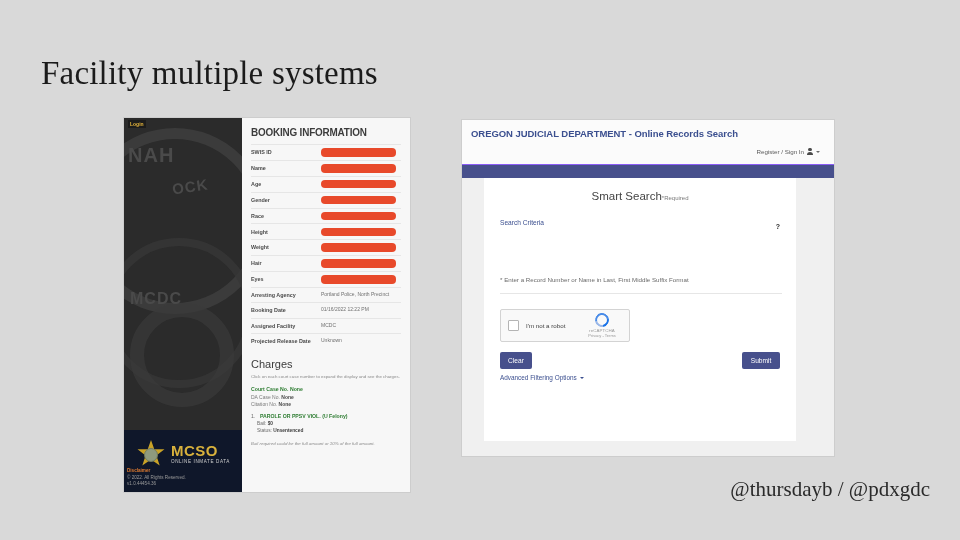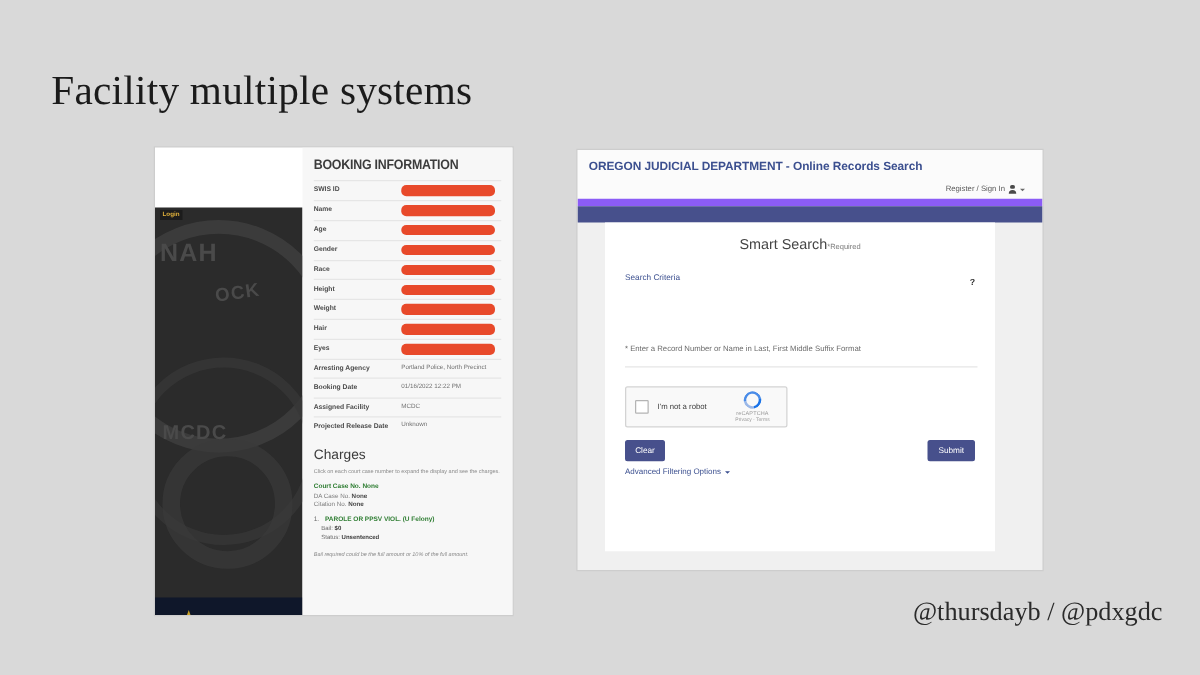--- a/index.html
+++ b/index.html
@@ -40,21 +40,20 @@
     background: #ffffff;
     overflow: hidden;
     box-shadow: 0 0 0 1px rgba(0,0,0,.05);
   }
   .mcso-sidebar {
     position: absolute;
     left: 0; top: 0;
     width: 118px; height: 374px;
     background: #2b2b2b;
     overflow: hidden;
-    margin-top: 48px;
   }
   
   .badge-art {
     position: absolute;
     left: -42px; top: 10px;
     width: 186px; height: 186px;
     border-radius: 50%;
     border: 11px solid #3e3e3e;
     opacity: .85;
   }
@@ -275,21 +274,21 @@
     width: 372px; height: 336px;
     background: #f0f0f0;
     overflow: hidden;
     box-shadow: 0 0 0 1px rgba(0,0,0,.05);
   }
   .ojd-topbar {
     position: absolute;
     left: 0; top: 0;
     width: 372px; height: 45px;
     background: #fbfbfb;
-    border-bottom: 6px solid #8b5cf6;
+    border-bottom: 1px solid #8b5cf6;
   }
   .ojd-title {
     position: absolute;
     left: 9px; top: 8px;
     font-size: 9.5px;
     font-weight: bold;
     color: #3b4f8f;
     letter-spacing: -.05px;
     white-space: nowrap;
   }

